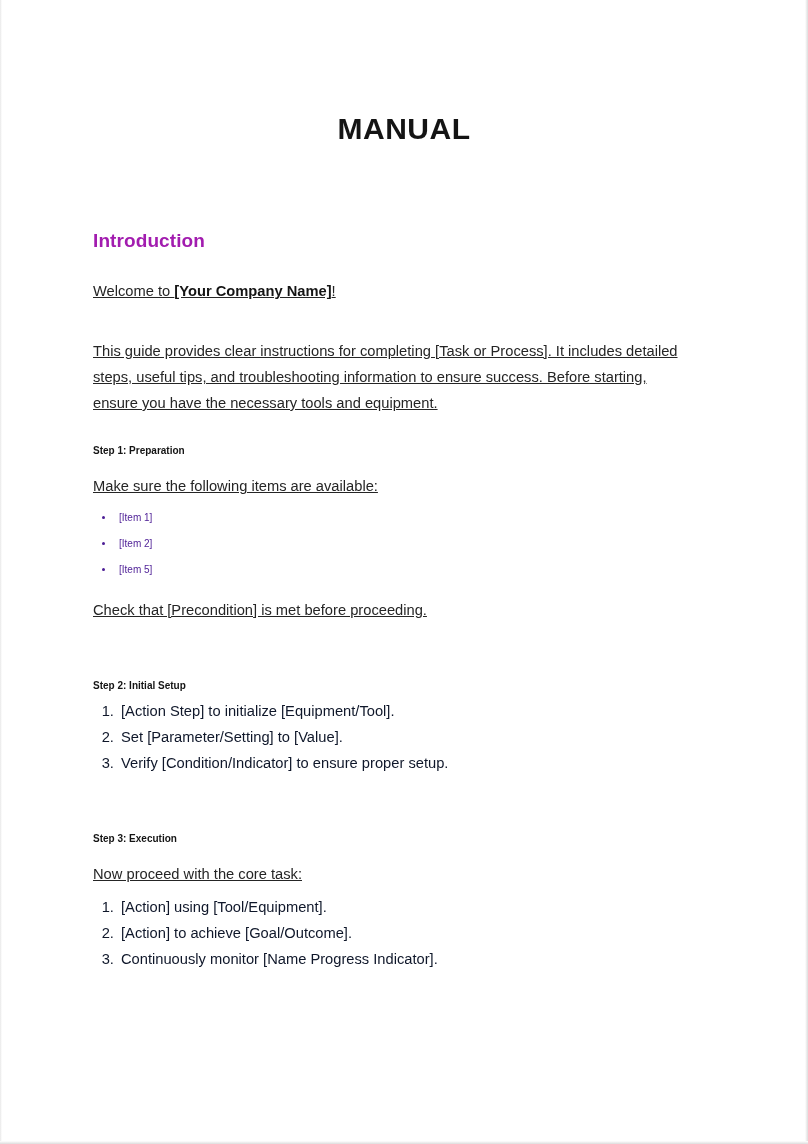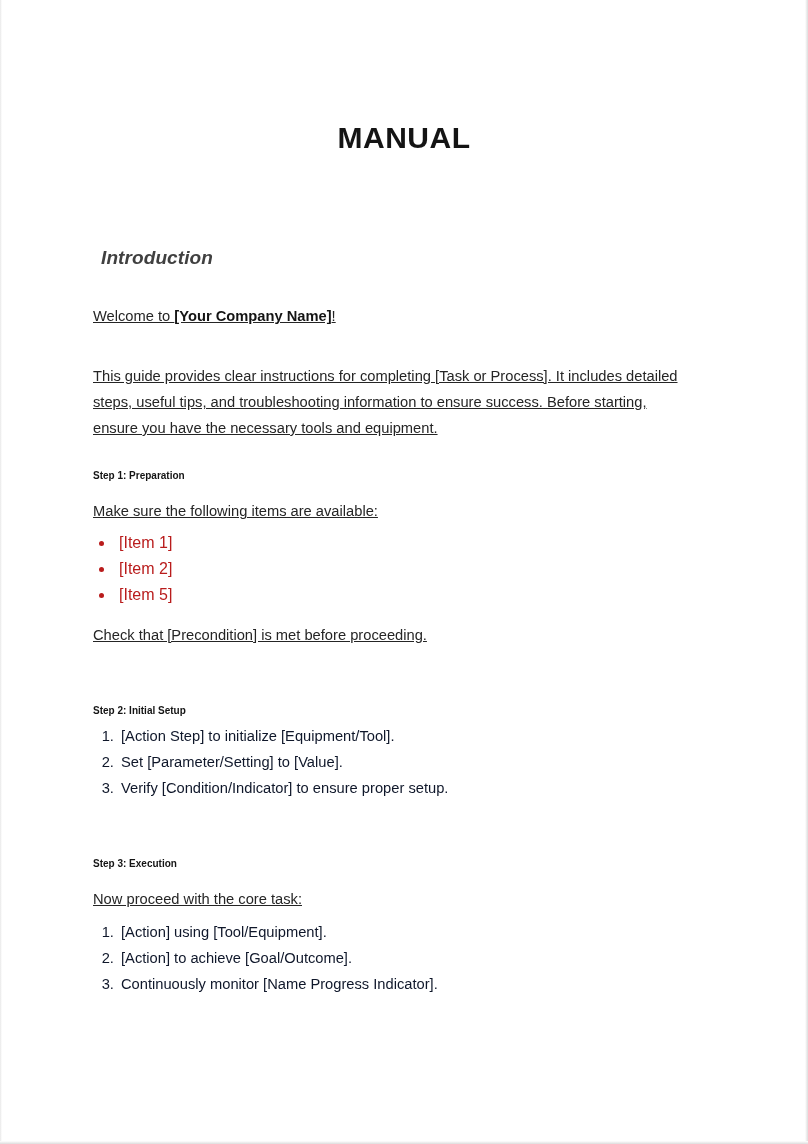--- a/index.html
+++ b/index.html
@@ -37,41 +37,40 @@
   .edge-bottom {
     position: absolute;
     left: 0; bottom: 0;
     width: 808px; height: 3px;
     background: linear-gradient(to top, #dcdcdc, #ffffff);
   }
 
   .content {
     position: absolute;
     left: 93px;
-    top: 9px;
+    top: 0;
     width: 622px;
   }
 
   .doc-title {
     text-align: center;
     font-size: 30px;
     font-weight: bold;
     letter-spacing: 0.5px;
     color: #141414;
     margin: 0;
     padding-top: 112px;
   }
 
   h2.section-heading {
     font-size: 19px;
     font-weight: bold;
-    color: #404040;
-    margin: 8px;
+    color: #a21caf;
+    margin: 0;
     letter-spacing: 0.1px;
-    font-style: italic;
   }
 
   .intro-heading { padding-top: 84px; }
   .steps-heading { padding-top: 60px; font-size: 20px; }
 
   p.body-text {
     font-size: 14.7px;
     line-height: 26px;
     color: #252525;
     margin: 0;
@@ -94,23 +93,23 @@
   }
 
   .lead-line { padding-top: 17px; }
 
   ul.bullets {
     margin: 6px 0 0 0;
     padding-left: 22px;
     list-style: disc;
   }
   ul.bullets li {
-    font-size: 16px;
+    font-size: 10px;
     line-height: 26px;
-    color: #b91c1c;
+    color: #4c1d95;
     padding-left: 4px;
   }
 
   ol.numbers {
     margin: 7px 0 0 0;
     padding-left: 25px;
     list-style: decimal;
   }
   ol.numbers li {
     font-size: 14.7px;

